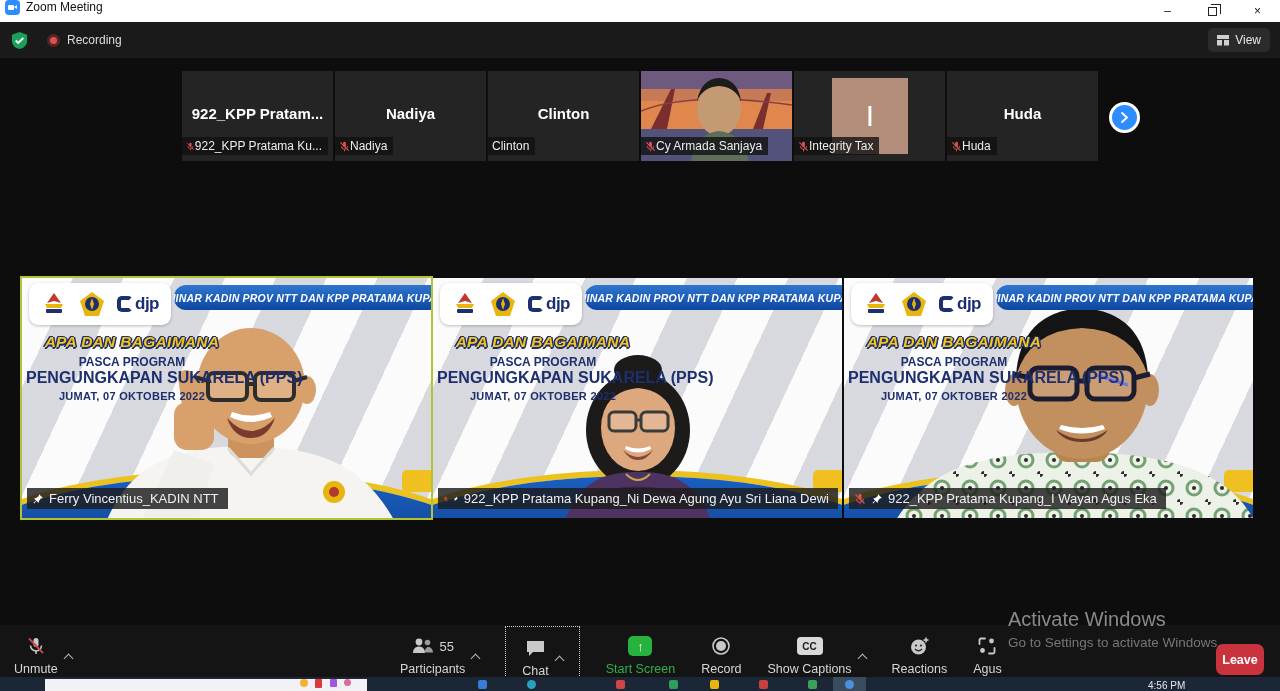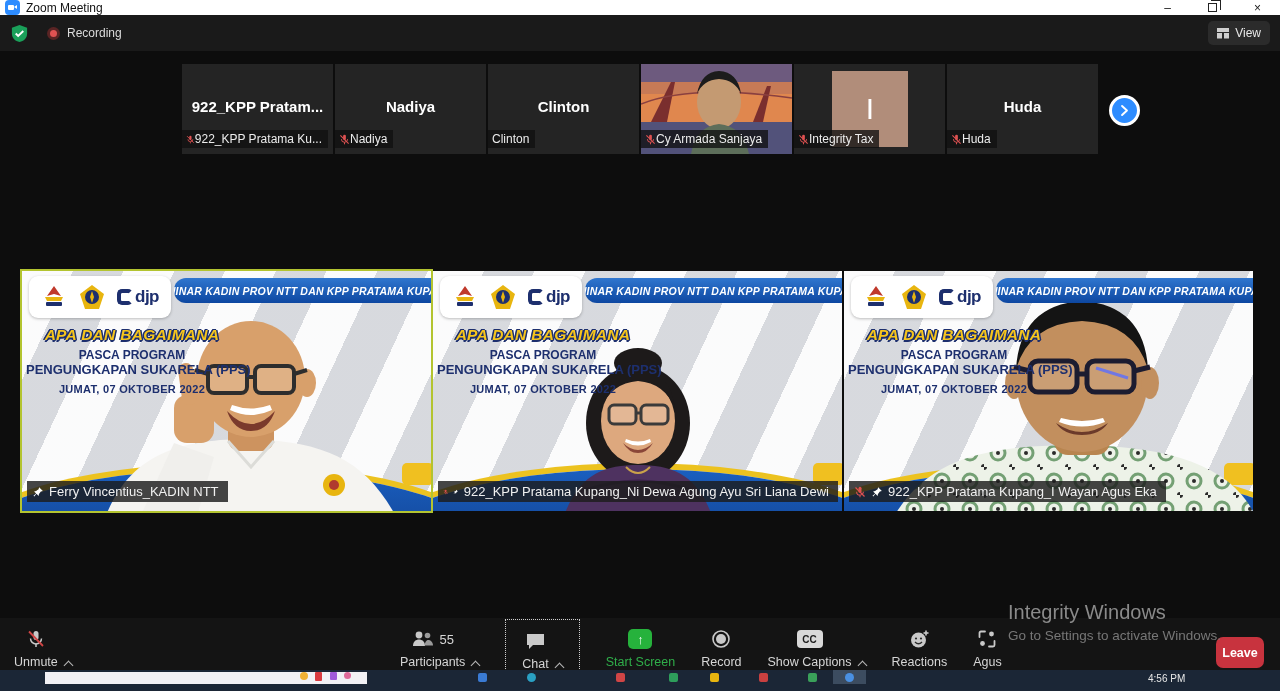--- a/index.html
+++ b/index.html
@@ -1,21 +1,21 @@
 <!DOCTYPE html>
 <html><head>
 <meta charset="utf-8">
 <style>
   * { margin:0; padding:0; box-sizing:border-box; }
   html,body { width:1280px; height:691px; overflow:hidden; background:#000;
     font-family:"Liberation Sans", sans-serif; }
   .screen { position:relative; width:1280px; height:691px; }
 
   
-  .titlebar { height:15px; background:#fff; display:flex; align-items:flex-end; }
+  .titlebar { height:22px; background:#fff; display:flex; align-items:flex-start; }
   .zoom-logo { width:15px; height:15px; margin:0 6px 0 5px; border-radius:4px;
     background:#2d8cff; position:relative; }
   .zoom-logo::before { content:""; position:absolute; left:3px; top:5px; width:6px; height:5px;
     background:#fff; border-radius:1px; }
   .zoom-logo::after { content:""; position:absolute; left:9px; top:5px;
     border-top:2.5px solid transparent; border-bottom:2.5px solid transparent;
     border-right:3.5px solid #fff; }
   .win-title { font-size:12px; color:#111; }
   .win-controls { margin-left:auto; display:flex; height:100%; }
   .win-btn { width:45px; height:100%; display:flex; align-items:center; justify-content:center;
@@ -76,38 +76,38 @@
   .djp-c { width:16px; height:16px; border:4.5px solid #1d2f6e; border-radius:5px;
     border-right-color:transparent; }
   .djp-text { color:#1d2f6e; font-size:17px; font-weight:bold; letter-spacing:-.5px; }
   .vb-heading { position:absolute; top:55px; left:4px; width:212px; text-align:center;
     color:#f6c51d; font-size:15.5px; font-weight:bold; font-style:italic; letter-spacing:.3px;
     text-shadow:-1.5px 0 #1d2f6e, 1.5px 0 #1d2f6e, 0 -1.5px #1d2f6e, 0 1.5px #1d2f6e,
       1px 1px #1d2f6e, -1px -1px #1d2f6e; white-space:nowrap; }
   .vb-line1 { position:absolute; top:77px; left:4px; width:212px; text-align:center;
     color:#1d2f6e; font-size:12px; font-weight:bold; }
   .vb-line2 { position:absolute; top:91px; left:4px; width:212px; text-align:left;
-    color:#1d2f6e; font-size:13px; font-weight:bold; white-space:nowrap; }
+    color:#1d2f6e; font-size:16px; font-weight:bold; white-space:nowrap; }
   .vb-date { position:absolute; top:112px; left:4px; width:212px; text-align:center;
     color:#1d2f6e; font-size:11px; font-weight:bold; letter-spacing:.3px; }
   .vb-wave { position:absolute; left:-18%; width:136%; height:90px; bottom:-48px;
     border-radius:50% 50% 0 0 / 100% 100% 0 0;
     background:linear-gradient(#1a5fc0,#113f8c); box-shadow:0 -5px 0 1px #ecc21f; }
   .vb-tab { position:absolute; right:-3px; bottom:26px; width:32px; height:22px;
     background:#f0c020; border-radius:5px; }
   .person-svg { position:absolute; inset:0; width:100%; height:100%; }
   .tile-label { position:absolute; left:5px; bottom:9px; display:flex; align-items:center; gap:5px;
     background:rgba(28,28,28,.82); padding:3px 9px 3px 5px; color:#f0f0f0; font-size:13px;
     white-space:nowrap; max-width:400px; overflow:hidden; }
 
   
   .toolbar { position:absolute; left:0; right:0; bottom:0; height:52px; background:#141414; }
   .tb-left { position:absolute; left:14px; top:0; display:flex; gap:16px;flex-direction:column; }
   .tb-center { position:absolute; left:400px; top:0; display:flex; gap:26px; align-items:flex-start; }
-  .tb-group { display:flex; align-items:flex-end; }
+  .tb-group { display:flex; align-items:center; }
   .tb-item { padding-top:10px; display:flex; flex-direction:column; align-items:center; gap:5px;
     color:#d6d6d6; font-size:12.5px; }
   .tb-icon { height:22px; display:flex; align-items:center; justify-content:center; gap:4px; }
   .caret { margin:16px 0 0 7px; width:7px; height:7px; border-left:1.6px solid #b9b9b9;
     border-top:1.6px solid #b9b9b9; transform:rotate(45deg); }
   .chat-focus { border:1px dotted #cfcfcf; padding:0 16px 3px; margin-top:1px; }
   .count { font-size:13px; color:#d6d6d6; }
   .green-label { color:#2fae4a !important; }
   .share-icon { width:24px; height:20px; border-radius:5px; background:#26b23c; color:#fff;
     display:flex; align-items:center; justify-content:center; font-size:13px; font-weight:bold; }
@@ -547,21 +547,21 @@
             </svg>
           </div>
           <span>Agus</span>
         </div>
       </div>
 
       <button class="leave-btn">Leave</button>
     </div>
 
     <div class="watermark">
-      <div class="wm1">Integrity Windows</div>
+      <div class="wm1">Activate Windows</div>
       <div class="wm2">Go to Settings to activate Windows.</div>
     </div>
   </div>
 
   <div class="taskbar">
     <div class="tb-preview"></div>
     <span class="confetti" style="left:300px; width:8px; height:8px; background:#f2b134;"></span>
     <span class="confetti" style="left:315px; width:7px; height:9px; background:#d93a3f; border-radius:1px;"></span>
     <span class="confetti" style="left:330px; width:7px; height:8px; background:#a05ad9; border-radius:1px;"></span>
     <span class="confetti" style="left:344px; width:7px; height:7px; background:#e06a9a;"></span>

